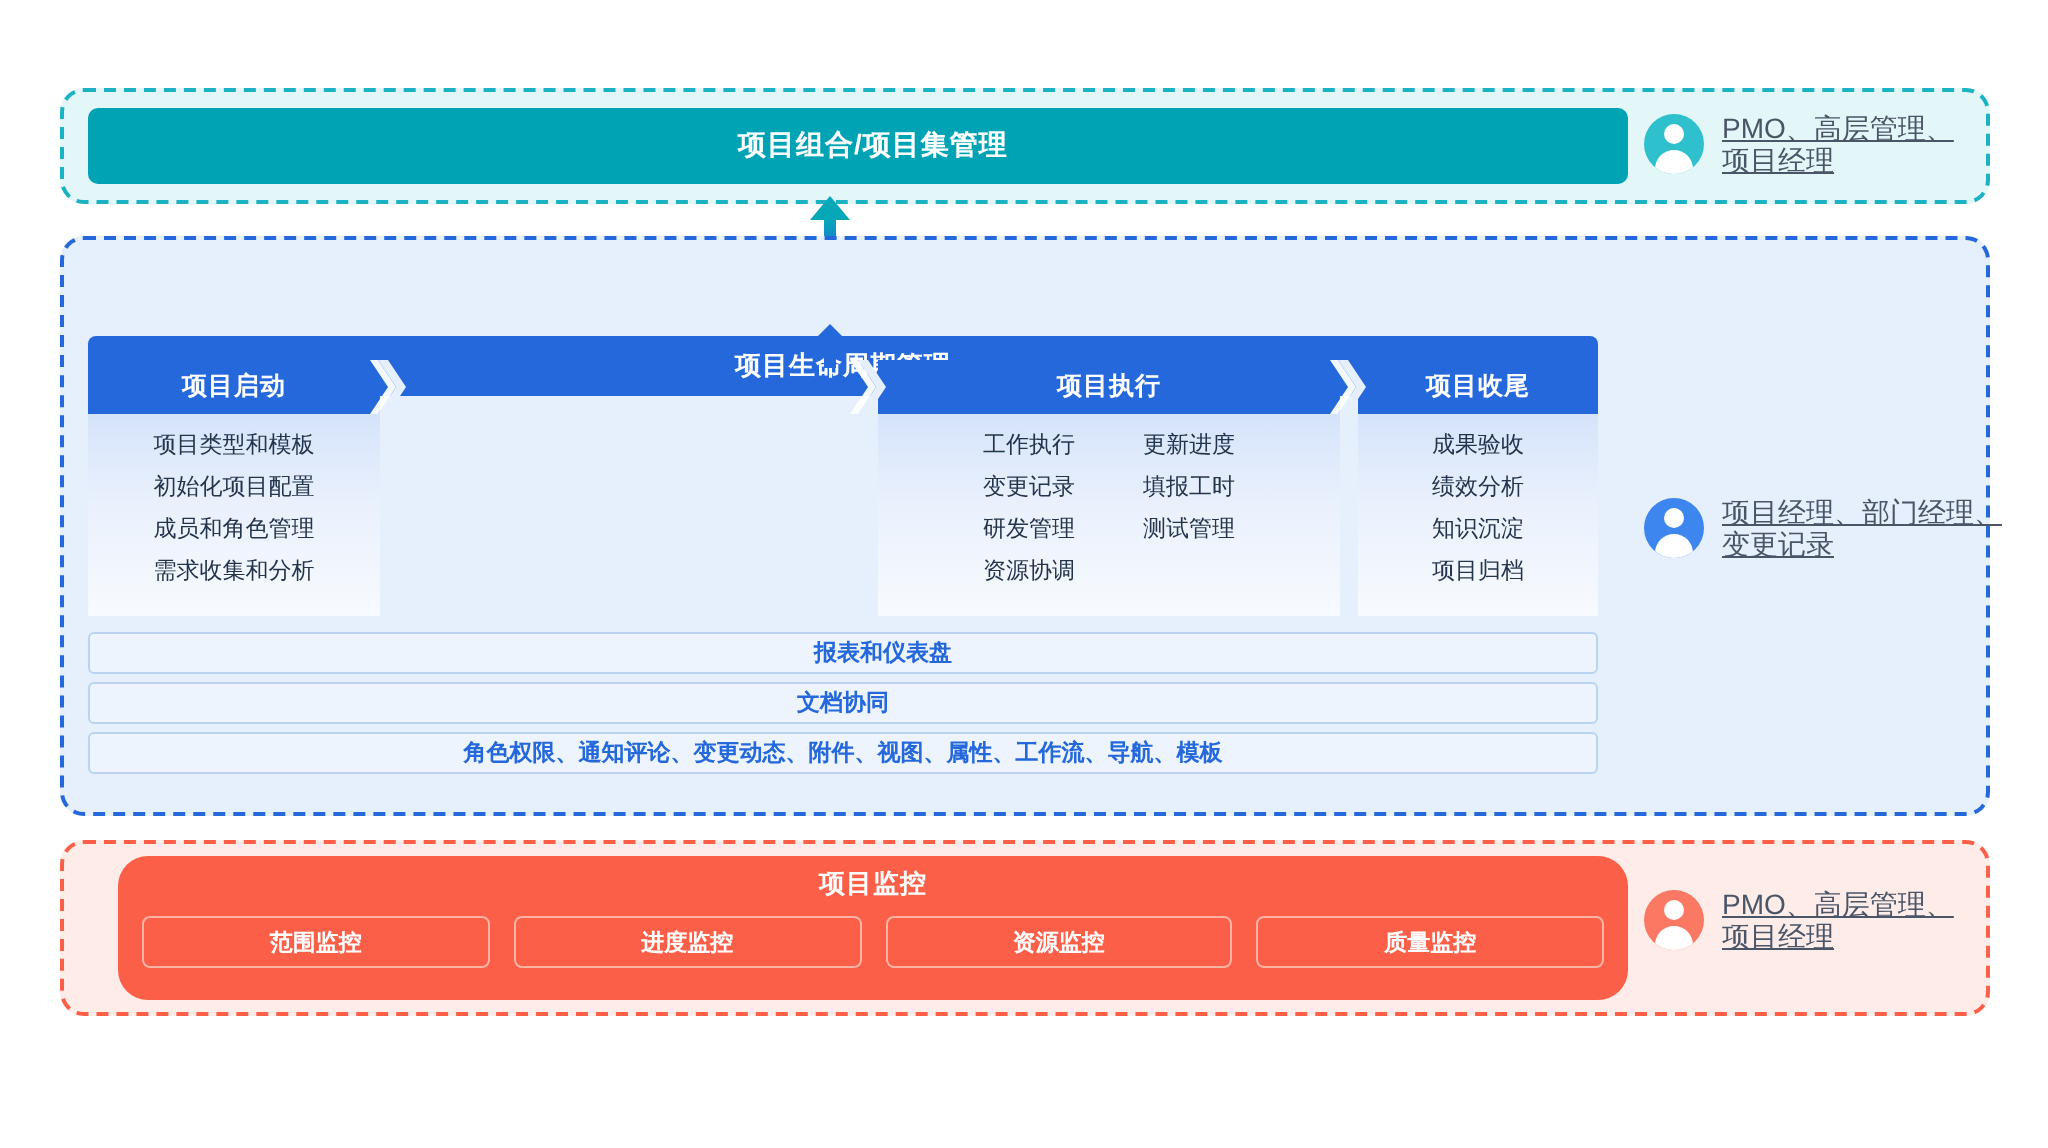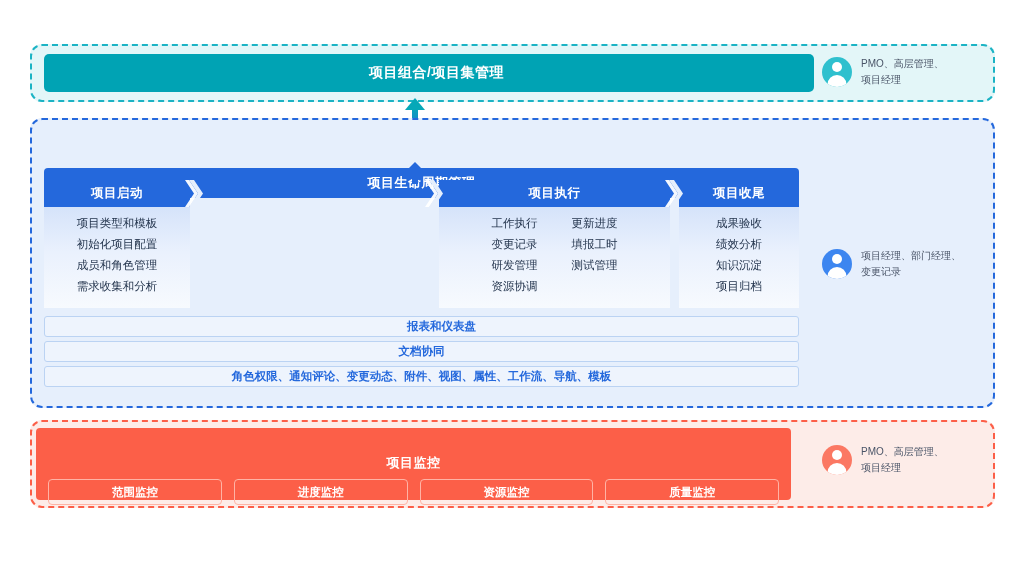--- a/index.html
+++ b/index.html
@@ -147,25 +147,25 @@
     color: #2468DC;
     font-weight: bold;
   }
   .fbar1 { top: 316px; padding-left: 40px; }
   .fbar2 { top: 341px; }
   .fbar3 { top: 366px; }
 
   
   .red-block {
     position: absolute;
-    left: 36px; top: 428px; width: 755px; height: 72px;
+    left: 59px; top: 428px; width: 755px; height: 72px;
     background: #FC5F48;
-    border-radius: 4px;
+    border-radius: 15px;
     box-sizing: border-box;
-    padding-top: 24px;
+    padding-top: 3px;
   }
   .red-title {
     text-align: center;
     color: #ffffff;
     font-size: 13px;
     font-weight: bold;
     letter-spacing: .5px;
     height: 22px;
     line-height: 22px;
   }
@@ -216,24 +216,25 @@
     left: 50%; top: 18px;
     transform: translateX(-50%);
     width: 19px; height: 16px;
     border-radius: 10px 10px 0 0;
     background: #ffffff;
   }
   .av-teal { background: #2FC0CE; }
   .av-blue { background: #3D86F0; }
   .av-red  { background: #FB7863; }
   .role-text {
-    font-size: 10px;
+    font-size: 14px;
     color: #4A5568;
     line-height: 16px;
     white-space: pre-line;
+    text-decoration: underline;
   }
 </style>
 </head>
 <body>
 
 <div id="canvas">
 
   <div class="outer outer-top"></div>
 
   <div class="teal-bar">

